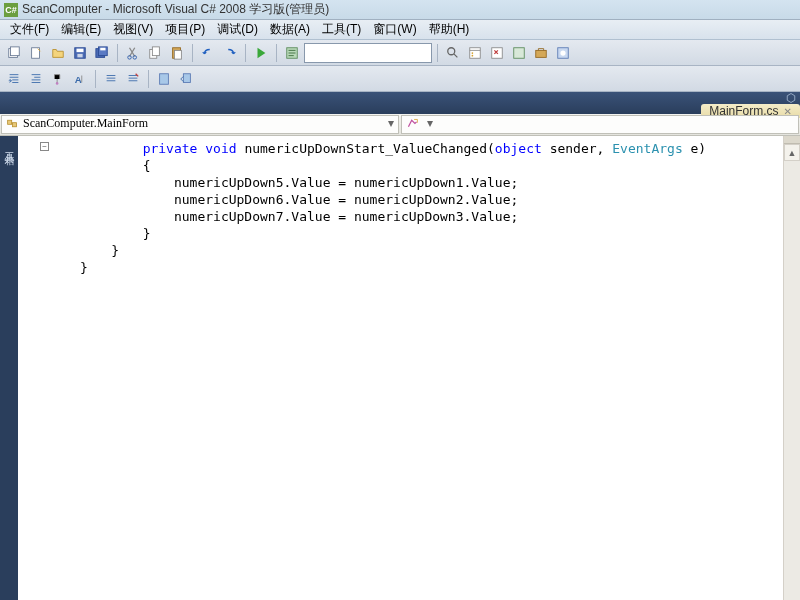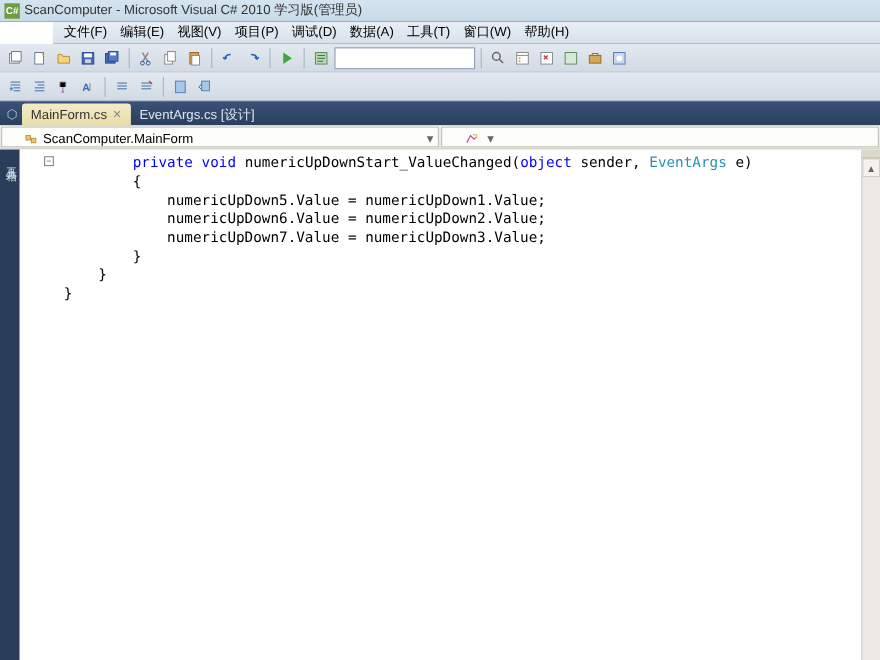--- a/index.html
+++ b/index.html
@@ -1,54 +1,54 @@
 <!DOCTYPE html>
 <html><head>
 <meta charset="utf-8">
 <style>
 * { margin: 0; padding: 0; box-sizing: border-box; }
 body { font-family: "Microsoft YaHei", Tahoma, sans-serif; font-size: 12px; background: #fff; width: 800px; height: 600px; overflow: hidden; }
 .titlebar { height: 20px; background: linear-gradient(#d4e4f0, #c8dae8); display: flex; align-items: center; padding-left: 4px; color: #333; border-bottom: 1px solid #a0b0c0; }
 .titlebar .app-icon { width: 14px; height: 14px; background: #6b9e3f; margin-right: 4px; display: inline-flex; align-items: center; justify-content: center; color: #fff; font-size: 9px; font-weight: bold; }
-.menubar { height: 20px; background: linear-gradient(#e8eef4, #d8e2ec); display: flex; align-items: center; padding-left: 4px; border-bottom: 1px solid #b0c0d0; margin-left: 48px; }
+.menubar { height: 20px; background: linear-gradient(#e8eef4, #d8e2ec); display: flex; align-items: center; padding-left: 4px; border-bottom: 1px solid #b0c0d0; }
 .menubar span { padding: 0 6px; cursor: default; }
 .toolbar { height: 26px; background: linear-gradient(#e4e9f0, #d2dae4); display: flex; align-items: center; padding-left: 4px; border-bottom: 1px solid #a8b4c4; gap: 2px; }
 .toolbar .sep { width: 1px; height: 18px; background: #a8b4c4; margin: 0 3px; }
 .tb-btn { width: 20px; height: 20px; display: inline-flex; align-items: center; justify-content: center; border: 1px solid transparent; cursor: pointer; }
 .tb-combo { height: 20px; width: 128px; background: #fff; border: 1px solid #8898ac; }
 .tb-btn.green { color: #2a8a2a; }
 .tb-btn.undo { color: #2060c0; }
-.tabstrip { height: 22px; background: linear-gradient(#3a5278, #2a3e5c); display: flex; align-items: flex-end; padding-left: 4px; }
+.tabstrip { height: 22px; background: linear-gradient(#3a5278, #2a3e5c); display: flex; align-items: flex-end; padding-left: 4px; flex-direction: column; }
 .tabstrip .leading { width: 14px; height: 20px; display: flex; align-items: center; justify-content: center; color: #d0dcec; margin-right: 2px; }
 .tab { height: 20px; padding: 0 8px; display: flex; align-items: center; gap: 5px; color: #dce6f2; font-size: 12px; cursor: pointer; }
 .tab.active { background: linear-gradient(#f4ecc8, #e8dca8); color: #333; border-top-left-radius: 3px; border-top-right-radius: 3px; }
 .tab .close { font-size: 10px; color: #888; }
 .navbar { height: 22px; background: linear-gradient(#f4f4f0, #e4e4de); display: flex; border-bottom: 1px solid #c0c0b8; }
-.navbar .half { flex: 1; display: flex; align-items: flex-end; border: 1px solid #c0c0b8; background: #fdfdfc; margin: 1px; padding-left: 19px; }
+.navbar .half { flex: 1; display: flex; align-items: flex-start; border: 1px solid #c0c0b8; background: #fdfdfc; margin: 1px; padding-left: 3px; font-family: Liberation Serif, serif; }
 .nav-icon { width: 14px; height: 14px; margin-right: 4px; display: inline-flex; align-items: center; justify-content: center; font-size: 10px; }
 .nav-dd { width: 14px; color: #666; text-align: center; }
 .main-area { display: flex; height: calc(600px - 20px - 20px - 26px - 26px - 22px - 22px); }
 .left-gutter { width: 18px; background: #2a3e5c; color: #d0dcec; writing-mode: vertical-rl; text-orientation: upright; font-size: 10px; display: flex; align-items: center; justify-content: flex-start; padding-top: 8px; letter-spacing: 2px; }
 .editor-wrap { flex: 1; position: relative; background: #fff; display: flex; }
 .fold-gutter { width: 40px; background: #fff; border-right: 0; position: relative; }
 .fold-box { position: absolute; left: 22px; top: 6px; width: 9px; height: 9px; border: 1px solid #888; background: #fff; font-size: 8px; line-height: 7px; text-align: center; color: #555; cursor: pointer; }
-.code { flex: 1; font-family: "NSimSun", "SimSun", Consolas, monospace; font-size: 13px; line-height: 17px; padding: 4px 0 0 0; white-space: pre; color: #000; overflow: hidden; }
+.code { flex: 1; font-family: "NSimSun", "SimSun", Consolas, monospace; font-size: 13px; line-height: 17px; padding: 4px 0 0 0; white-space: pre; color: #000; overflow: hidden; margin-left: 22px; }
 .kw { color: #0000ff; }
 .type { color: #2b91af; }
 .right-scroll { width: 17px; background: #eceae4; border-left: 1px solid #d4d0c8; position: relative; }
 .scroll-arrow { height: 17px; background: #f4f2ec; border: 1px solid #d4d0c8; font-size: 9px; color: #666; display: flex; align-items: center; justify-content: center; }
 .scroll-split { position: absolute; top: 0; width: 100%; height: 8px; background: #dcd8cc; border-bottom: 1px solid #c0bcb0; }
 svg.ico { width: 14px; height: 14px; }
 </style>
 </head>
 <body>
 
 <div class="titlebar">
   <span class="app-icon">C#</span>
-  <span>ScanComputer - Microsoft Visual C# 2010 学习版(管理员)</span>
+  <span>ScanComputer - Microsoft Visual C# 2008 学习版(管理员)</span>
 </div>
 
 <div class="menubar">
   <span>文件(F)</span>
   <span>编辑(E)</span>
   <span>视图(V)</span>
   <span>项目(P)</span>
   <span>调试(D)</span>
   <span>数据(A)</span>
   <span>工具(T)</span>

